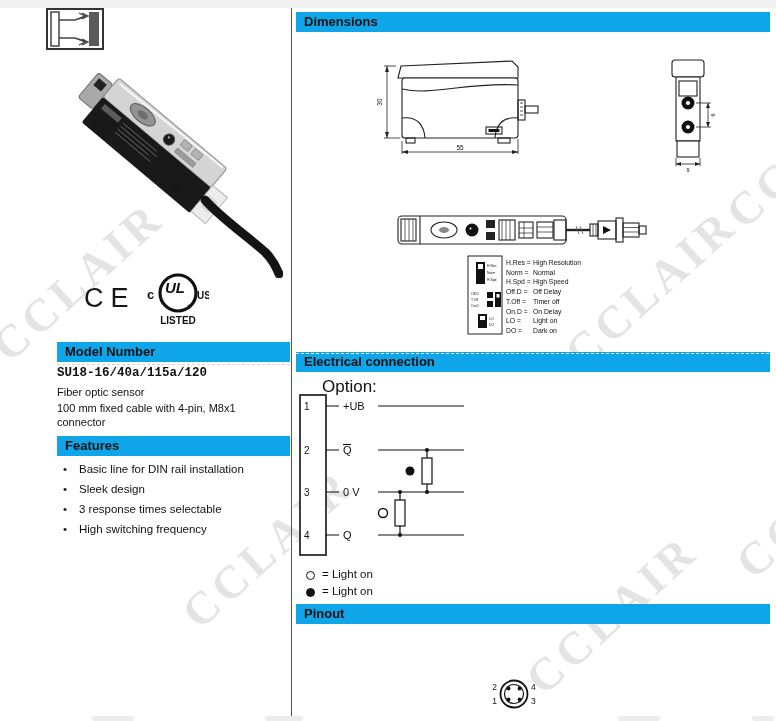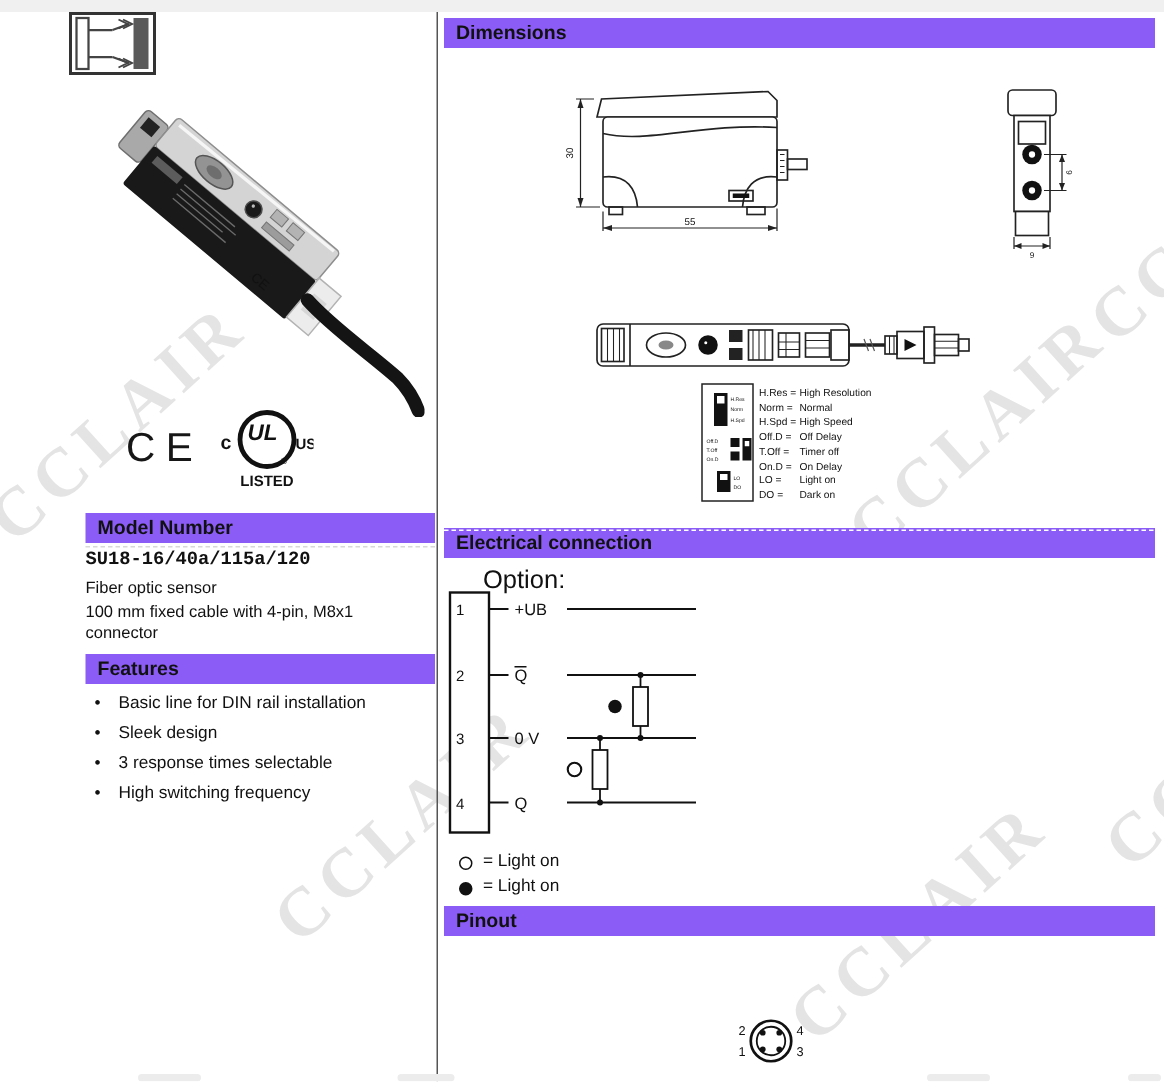--- a/index.html
+++ b/index.html
@@ -5,21 +5,21 @@
   html,body{margin:0;padding:0;background:#fff;}
   .page{position:relative;width:776px;height:721px;background:#fff;overflow:hidden;
         font-family:"Liberation Sans",sans-serif;color:#111;}
   .abs{position:absolute;}
   .top-strip{left:0;top:0;width:776px;height:8px;background:#f0f0f0;}
   .divider{left:291px;top:8px;width:1px;height:713px;background:#555;}
   .wm{position:absolute;font-family:"Liberation Serif",serif;font-weight:bold;
       color:#e4e4e4;font-size:46px;letter-spacing:5px;transform:rotate(-42deg);
       white-space:nowrap;z-index:0;user-select:none;}
   .z{z-index:2;}
-  .hdr{position:absolute;background:#8b5cf6;height:20px;line-height:20px;
+  .hdr{position:absolute;background:#0ea5e9;height:20px;line-height:20px;
        font-weight:bold;font-size:13px;padding-left:8px;box-sizing:border-box;z-index:2;}
   .hdr-left{width:233px;left:57px;}
   .hdr-right{width:474px;left:296px;}
   .dash-under{position:absolute;border-top:1px dashed #d8d8d8;height:0;z-index:3;}
   .dash-white{position:absolute;border-top:1px dashed #fff;height:0;z-index:3;}
   .ce{position:absolute;left:84px;top:283px;font-size:27px;letter-spacing:7px;
       color:#161616;z-index:2;font-weight:normal;}
   .model-value{position:absolute;left:57px;top:366px;font-size:12.5px;font-weight:bold;z-index:2;font-family:Liberation Mono, monospace;}
   .model-sub{position:absolute;left:57px;top:386px;font-size:11px;z-index:2;}
   .model-desc{position:absolute;left:57px;top:402px;width:226px;font-size:11px;

